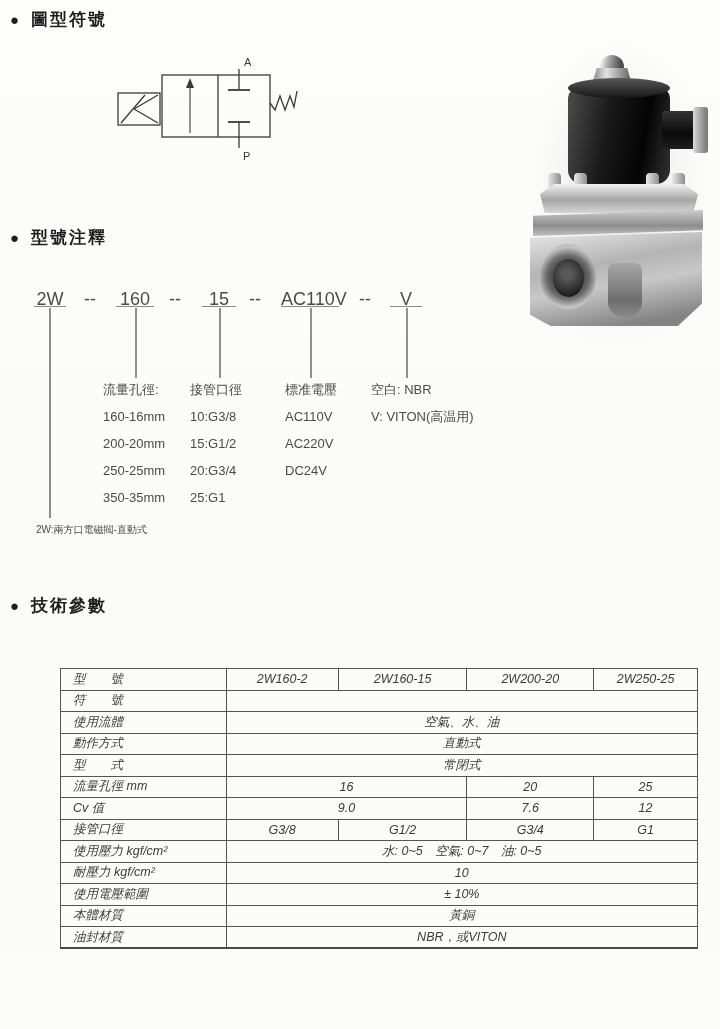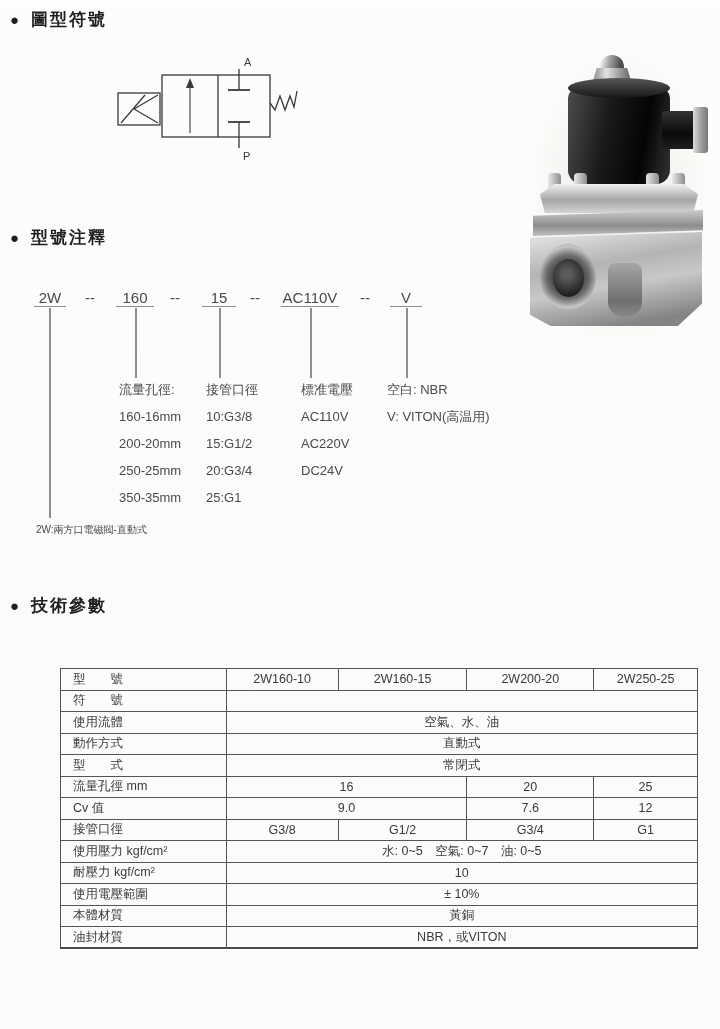--- a/index.html
+++ b/index.html
@@ -47,30 +47,30 @@
              background:linear-gradient(170deg,#dcdcdc 8%,#b4b4b4 35%,#c8c8c8 55%,#848484 88%);
              clip-path:polygon(0 6%,100% 0,100% 76%,86% 100%,12% 100%,0 88%); }
   .notch   { left:80px; top:218px; width:34px; height:54px; border-radius:8px 8px 15px 15px;
              background:linear-gradient(180deg,#a6a6a6,#6e6e6e 70%,#8a8a8a); }
   .port-o  { left:12px; top:199px; width:56px; height:66px; border-radius:50%;
              background:radial-gradient(circle at 50% 50%, #303030 24%, #6d6d6d 50%, #c6c6c6 70%, #949494 88%); }
   .port-i  { left:25px; top:214px; width:31px; height:38px; border-radius:50%;
              background:radial-gradient(circle at 45% 40%, #5a5a5a 15%, #1f1f1f 75%); }
   
   .model-area { position:absolute; left:0; top:0; width:720px; height:1029px; pointer-events:none; }
-  .tok { position:absolute; top:289px; font-size:15px; color:#4a4a4a; text-align:center; height:18px; }
+  .tok { position:absolute; top:289px; font-size:18px; color:#4a4a4a; text-align:center; height:18px; }
   .tok.code { border-bottom:1.5px solid #8a8a8a; }
   .vline { position:absolute; width:1.5px; background:#8f8f8f; }
-  .legend-col { position:absolute; top:376px; font-size:13px; color:#4a4a4a; line-height:27px; white-space:nowrap;margin-left:16px; }
+  .legend-col { position:absolute; top:376px; font-size:13px; color:#4a4a4a; line-height:27px; white-space:nowrap; }
   .footnote { position:absolute; left:36px; top:523px; font-size:10px; color:#4a4a4a; }
   
   .spec { position:absolute; left:60px; top:668px; width:638px; border-collapse:collapse;
           font-size:12.5px; color:#3a3a3a; table-layout:fixed; }
   .spec td { border:1px solid #555; height:21.5px; padding:0 20px; text-align:center;
-             overflow:hidden; white-space:nowrap; }
+             overflow:hidden; white-space:nowrap;font-style:italic; }
   .spec td.lbl { text-align:left; padding-left:12px; }
   .spec tr:last-child td { border-bottom:2px solid #4a4a4a; }
 </style>
 </head>
 <body>
 
 <div class="page">
 
   <div class="section-title" style="top:8px;">
     <span class="bullet">●</span>
@@ -184,21 +184,21 @@
     <colgroup>
       <col style="width:26%">
         <col style="width:17.6%">
         <col style="width:20.2%">
         <col style="width:19.9%">
         <col style="width:16.3%">
     </colgroup>
     <tbody>
         <tr>
       <td class="lbl">型　　號</td>
-      <td>2W160-10</td>
+      <td>2W160-2</td>
       <td>2W160-15</td>
       <td>2W200-20</td>
       <td>2W250-25</td>
     </tr>
     <tr>
       <td class="lbl">符　　號</td>
       <td colspan="4"></td>
     </tr>
     <tr>
       <td class="lbl">使用流體</td>

